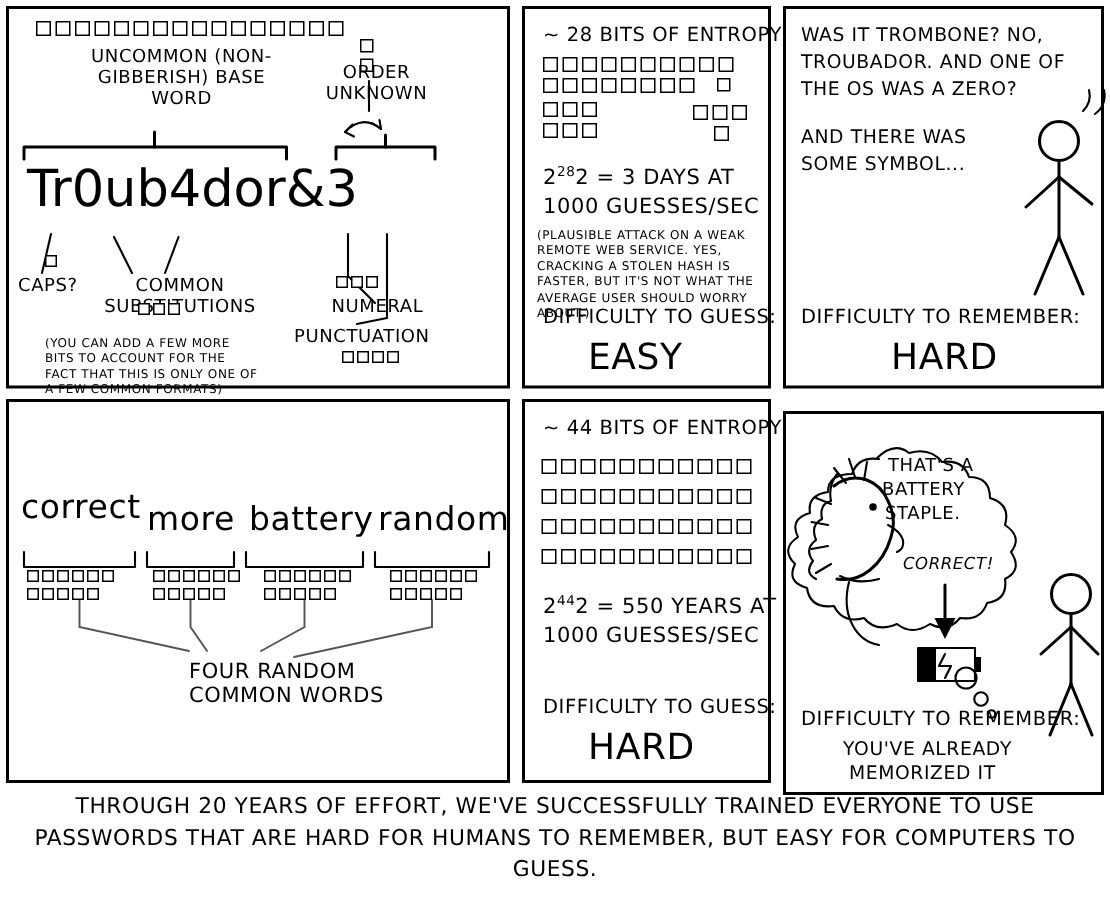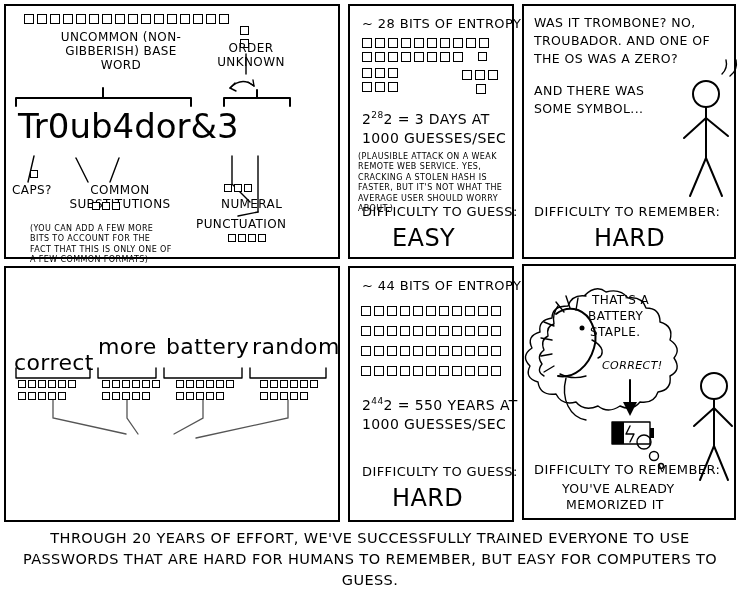--- a/index.html
+++ b/index.html
@@ -24,21 +24,21 @@
     border: 2px solid #000;
     background: #fff;
     box-sizing: border-box;
   }
   
   #panel-1 { left: 4px;   top: 4px;   width: 336px; height: 255px; }
   #panel-2 { left: 348px; top: 4px;   width: 166px; height: 255px; }
   #panel-3 { left: 522px; top: 4px;   width: 214px; height: 255px; }
   #panel-4 { left: 4px;   top: 266px; width: 336px; height: 256px; }
   #panel-5 { left: 348px; top: 266px; width: 166px; height: 256px; }
-  #panel-6 { left: 522px; top: 264px; width: 214px; height: 256px; padding-left: 32px; }
+  #panel-6 { left: 522px; top: 274px; width: 214px; height: 256px; padding-left: 32px; }
 
   .hand {
     font-family: "DejaVu Sans", sans-serif;
     letter-spacing: 0.4px;
   }
   .label {
     position: absolute;
     text-align: center;
     line-height: 1.15;
     font-size: 12px;
@@ -279,21 +279,21 @@
       <path class="stroke-thin" d="M198,68 q6,-6 4,-14"></path>
       <path class="stroke-thin" d="M206,70 q8,-6 6,-16"></path>
     </svg>
 
     <div class="diffline hand" style="left:10px; top:198px;">Difficulty to remember:</div>
     <div class="verdict hand" style="left:70px; top:218px;">Hard</div>
   </div>
 
   <div class="panel" id="panel-4">
 
-    <div class="pw-words hand" style="left:8px; top:82px;">correct</div>
+    <div class="pw-words hand" style="left:8px; top:58px;">correct</div>
     <div class="pw-words hand" style="left:92px; top:66px;">more</div>
     <div class="pw-words hand" style="left:160px; top:66px;">battery</div>
     <div class="pw-words hand" style="left:246px; top:66px;">random</div>
 
     <svg width="336" height="256">
 
       <path class="stroke-thin" d="M10,100 L10,110 L84,110 L84,100"></path>
       <path class="stroke-thin" d="M92,100 L92,110 L150,110 L150,100"></path>
       <path class="stroke-thin" d="M158,100 L158,110 L236,110 L236,100"></path>
       <path class="stroke-thin" d="M244,100 L244,110 L320,110 L320,100"></path>
@@ -361,20 +361,21 @@
       <div class="sq" style="width:8px;height:8px;"></div>
     </div>
     <div class="sqrow" style="left:254px; top:124px; gap:2px;">
       <div class="sq" style="width:8px;height:8px;"></div>
       <div class="sq" style="width:8px;height:8px;"></div>
       <div class="sq" style="width:8px;height:8px;"></div>
       <div class="sq" style="width:8px;height:8px;"></div>
       <div class="sq" style="width:8px;height:8px;"></div>
     </div>
 
+    <div class="label wrap hand" style="left:120px; top:172px; width:170px; font-size:14px; text-align:left;">Four random common words</div>
   </div>
 
   <div class="panel" id="panel-5">
     <div class="entropy-title hand" style="left:12px; top:10px;">~ 44 bits of entropy</div>
 
     <div class="sqrow" style="left:11px; top:38px;">
       <div class="sq"></div>
       <div class="sq"></div>
       <div class="sq"></div>
       <div class="sq"></div>

